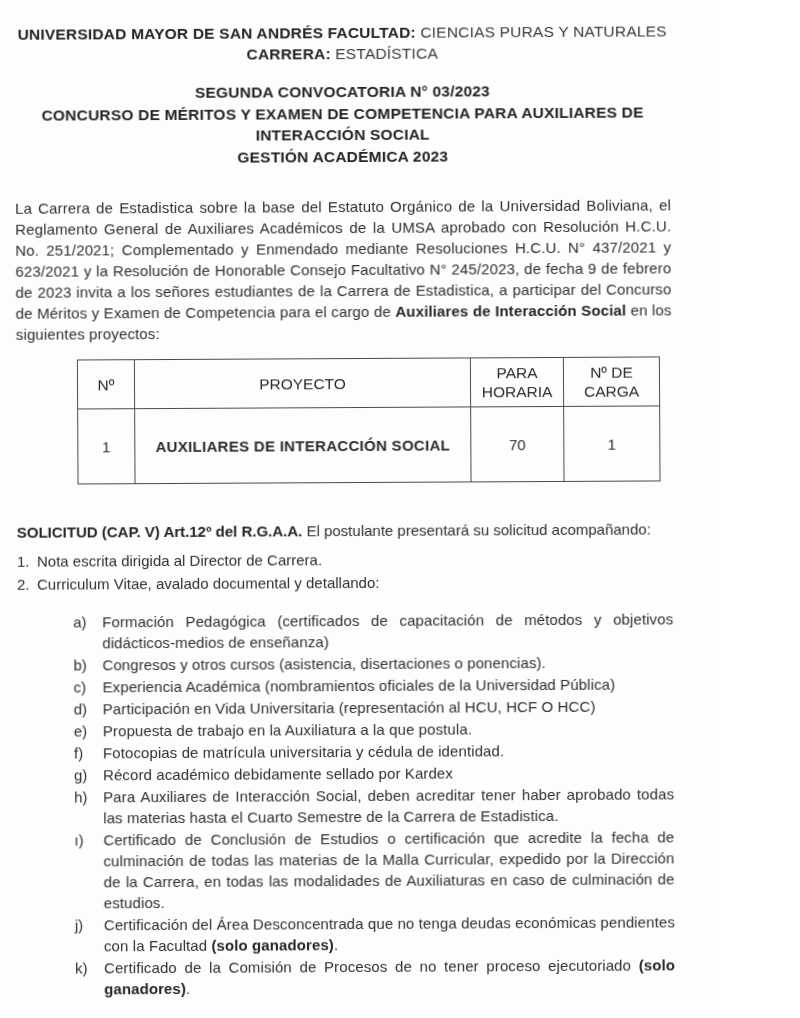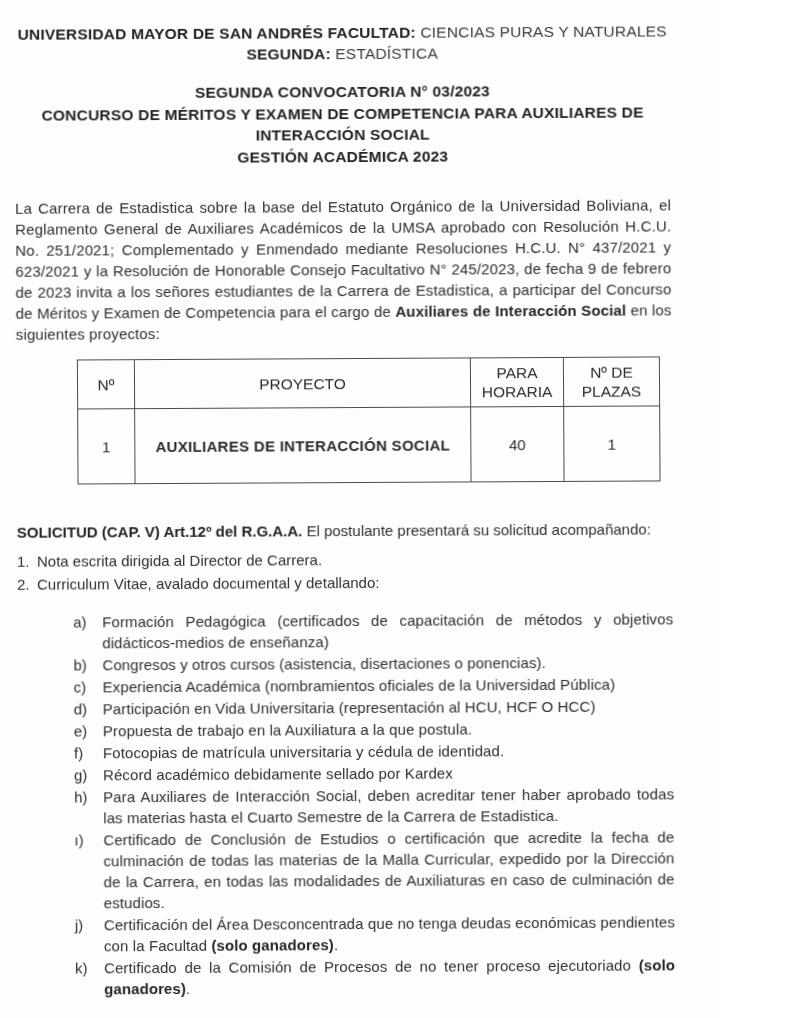--- a/index.html
+++ b/index.html
@@ -47,21 +47,21 @@
   .ltext { flex: 1; text-align: justify; letter-spacing: 0.1px; }
 </style>
 </head>
 <body>
 
 <div class="page">
   <div class="inner">
 
     <div class="hdr">
       <div><span>UNIVERSIDAD MAYOR DE SAN ANDRÉS FACULTAD:</span><span class="reg"> CIENCIAS PURAS Y NATURALES</span></div>
-      <div><span>SEGUNDA:</span><span class="reg"> ESTADÍSTICA</span></div>
+      <div><span>CARRERA:</span><span class="reg"> ESTADÍSTICA</span></div>
     </div>
 
     <div class="title">
       <div>SEGUNDA CONVOCATORIA N° 03/2023</div>
       <div>CONCURSO DE MÉRITOS Y EXAMEN DE COMPETENCIA PARA AUXILIARES DE</div>
       <div>INTERACCIÓN SOCIAL</div>
       <div>GESTIÓN ACADÉMICA 2023</div>
     </div>
 
     <p class="para"><span>La Carrera de Estadistica sobre la base del Estatuto Orgánico de la Universidad Boliviana, el Reglamento General de Auxiliares Académicos de la UMSA aprobado  con Resolución H.C.U. No. 251/2021; Complementado y Enmendado mediante Resoluciones H.C.U. N° 437/2021 y 623/2021 y la Resolución de Honorable Consejo Facultativo N° 245/2023, de fecha 9 de febrero de 2023 invita a los señores estudiantes de la Carrera de Estadistica, a participar del Concurso de Méritos y Examen de Competencia para el cargo de </span><span class="b">Auxiliares de Interacción Social</span><span> en los siguientes proyectos:</span></p>
@@ -71,28 +71,28 @@
         <col class="col-no">
           <col class="col-proy">
           <col class="col-carga">
           <col class="col-plazas">
       </colgroup>
       <thead>
         <tr>
           <th>Nº</th>
           <th>PROYECTO</th>
           <th>PARA HORARIA</th>
-          <th>Nº DE PLAZAS</th>
+          <th>Nº DE CARGA</th>
         </tr>
       </thead>
       <tbody>
         <tr>
           <td>1</td>
           <td class="project-name">AUXILIARES DE INTERACCIÓN SOCIAL</td>
-          <td>40</td>
+          <td>70</td>
           <td>1</td>
         </tr>
       </tbody>
     </table>
 
     <div class="sol-heading"><span class="b">SOLICITUD (CAP. V) Art.12º del R.G.A.A.</span><span> El postulante presentará su solicitud acompañando:</span></div>
 
     <div class="numlist">
       <div class="numitem">
         <span class="nmark">1.</span>

